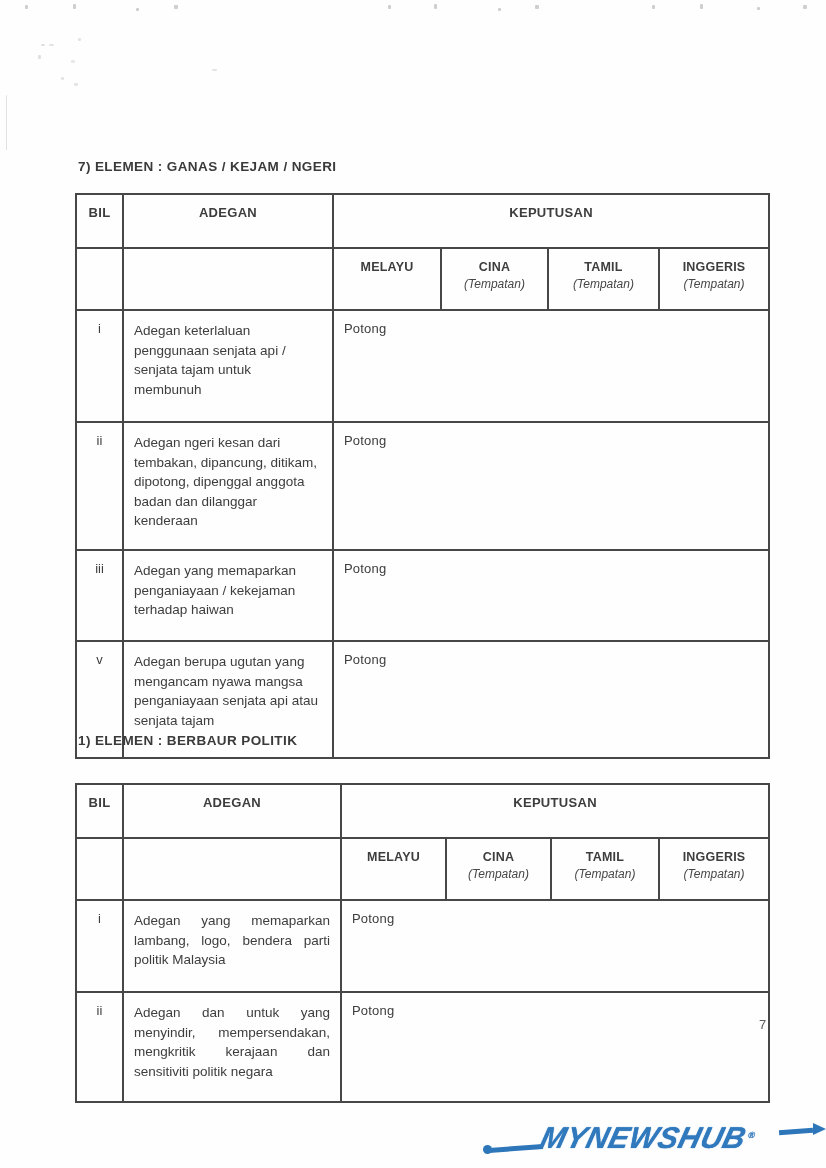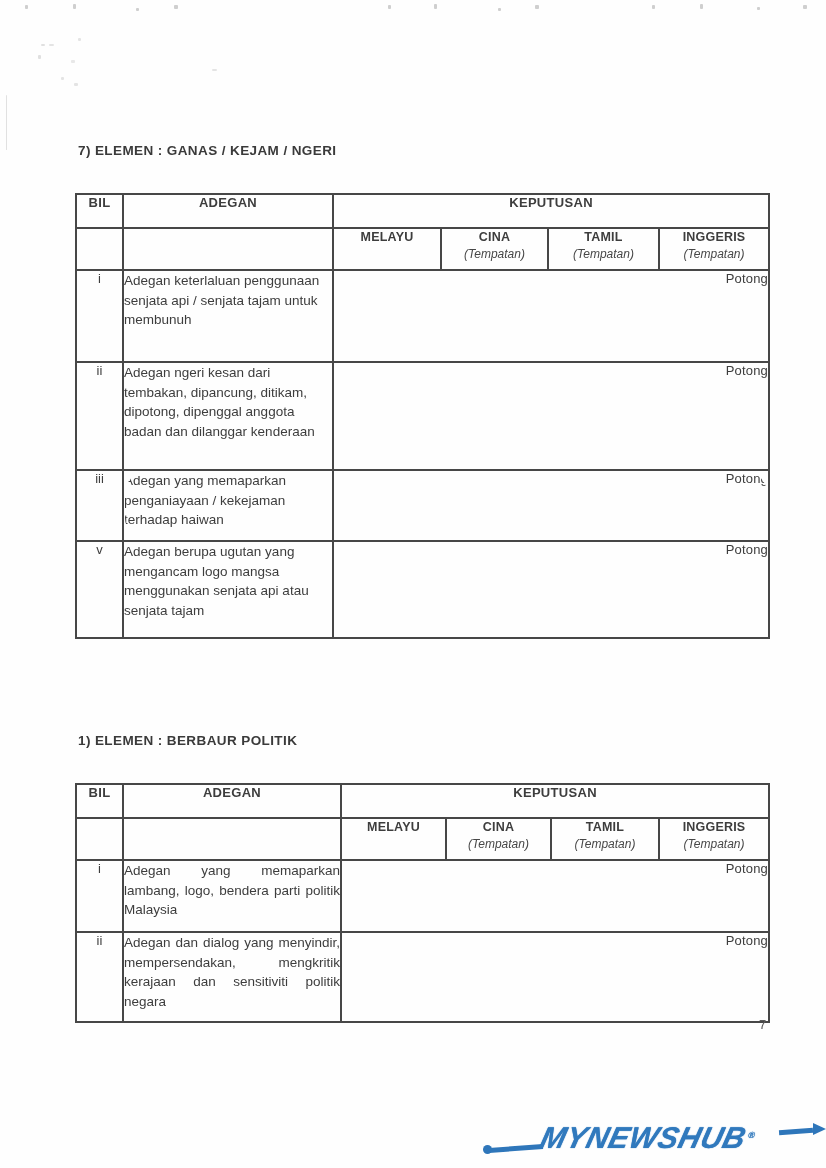--- a/index.html
+++ b/index.html
@@ -15,50 +15,50 @@
 
   
   .artifact{position:absolute;background:#a8a8a8;opacity:.55;border-radius:1px;}
   .artifact.v{background:#d9d9d9;opacity:.8;}
 
   .heading{
     position:absolute;left:78px;
     font-size:13.5px;font-weight:bold;color:#3a3a3a;
     letter-spacing:.4px;white-space:nowrap;
   }
-  #heading-1{top:143px;}
+  #heading-1{top:159px;}
   #heading-2{top:733px;}
 
   table.doc-table{
     position:absolute;left:75px;
     border-collapse:collapse;table-layout:fixed;
     width:693px;
     font-size:13.5px;color:#3d3d3d;
   }
   #table-1{top:193px;}
   #table-2{top:783px;}
   table.doc-table td{
     border:2px solid #474747;
-    padding:0;vertical-align:top;
+    padding:10px;vertical-align:top;
     overflow:hidden;
   }
   td.th{
     font-weight:bold;text-align:center;
     font-size:13px;letter-spacing:.3px;
     padding-top:7px;
   }
   tr.hrow1 td{height:32px;}
   tr.hrow2 td{height:40px;}
   td.langcell{text-align:center;padding-top:5px;line-height:17px;}
   .lang-name{font-weight:bold;font-size:12.5px;letter-spacing:.2px;}
   .lang-sub{font-size:12px;color:#474747;font-style:italic;}
   td.bil{text-align:center;padding-top:6px;font-size:13px;}
   td.adegan{padding:5px 8px 4px 9px;line-height:19.5px;}
   #table-2 td.adegan{text-align:justify;}
-  td.potong{text-align:right;padding-top:21px;font-size:13px;letter-spacing:.2px;}
+  td.potong{text-align:left;padding-top:21px;font-size:13px;letter-spacing:.2px;}
 
   .r-i1 td{height:90px;}
   .r-i2 td{height:106px;}
   .r-i3 td{height:69px;border-radius:23px;}
   .r-i4 td{height:56px;}
   .r-i5 td{height:95px;}
   .r2-i1 td{height:70px;}
   .r2-i2 td{height:88px;}
 
   .page-num{
@@ -160,21 +160,21 @@
       <td class="adegan">Adegan ngeri kesan dari tembakan, dipancung, ditikam, dipotong, dipenggal anggota badan dan dilanggar kenderaan</td>
       <td class="potong" colspan="4">Potong</td>
     </tr>
     <tr class="r-i3">
       <td class="bil">iii</td>
       <td class="adegan">Adegan yang memaparkan penganiayaan / kekejaman terhadap haiwan</td>
       <td class="potong" colspan="4">Potong</td>
     </tr>
     <tr class="r-i5">
       <td class="bil">v</td>
-      <td class="adegan">Adegan berupa ugutan yang mengancam logo mangsa menggunakan senjata api atau senjata tajam</td>
+      <td class="adegan">Adegan berupa ugutan yang mengancam nyawa mangsa penganiayaan senjata api atau senjata tajam</td>
       <td class="potong" colspan="4">Potong</td>
     </tr>
   </tbody>
     </table>
 
   <div class="heading" id="heading-2">1) ELEMEN : BERBAUR POLITIK</div>
 
   <table class="doc-table" id="table-2">
     <colgroup>
       <col style="width:47px">
@@ -210,21 +210,21 @@
         <div class="lang-sub">(Tempatan)</div>
       </td>
     </tr>
     <tr class="r2-i1">
       <td class="bil">i</td>
       <td class="adegan">Adegan yang memaparkan lambang, logo, bendera parti politik Malaysia</td>
       <td class="potong" colspan="4">Potong</td>
     </tr>
     <tr class="r2-i2">
       <td class="bil">ii</td>
-      <td class="adegan">Adegan dan dialog yang menyindir, mempersendakan, mengkritik kerajaan dan sensitiviti politik negara</td>
+      <td class="adegan">Adegan dan untuk yang menyindir, mempersendakan, mengkritik kerajaan dan sensitiviti politik negara</td>
       <td class="potong" colspan="4">Potong</td>
     </tr>
   </tbody>
     </table>
 
   <div class="page-num">7</div>
 
   <div class="logo">
     <div class="dot"></div>
     <div class="line-left"></div>

